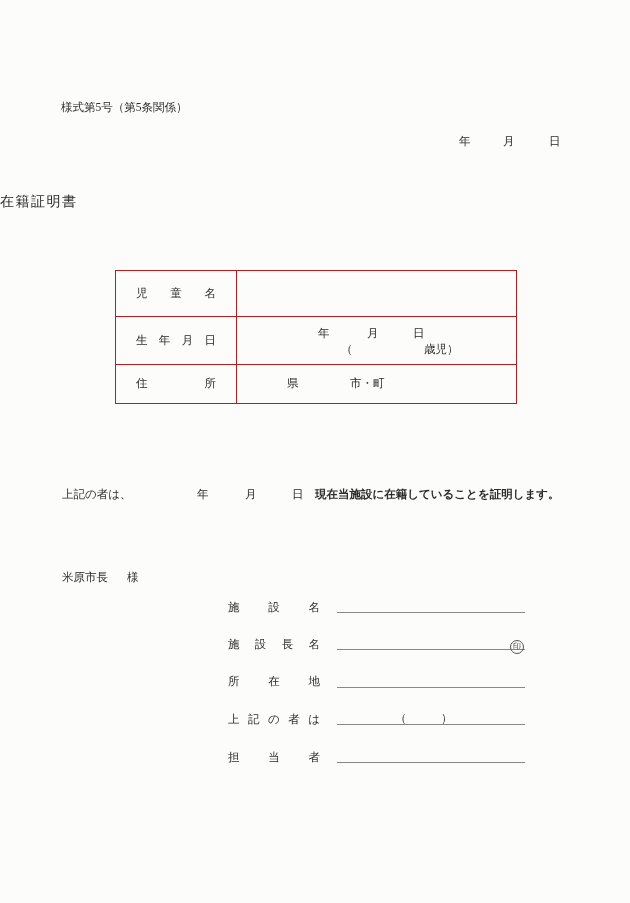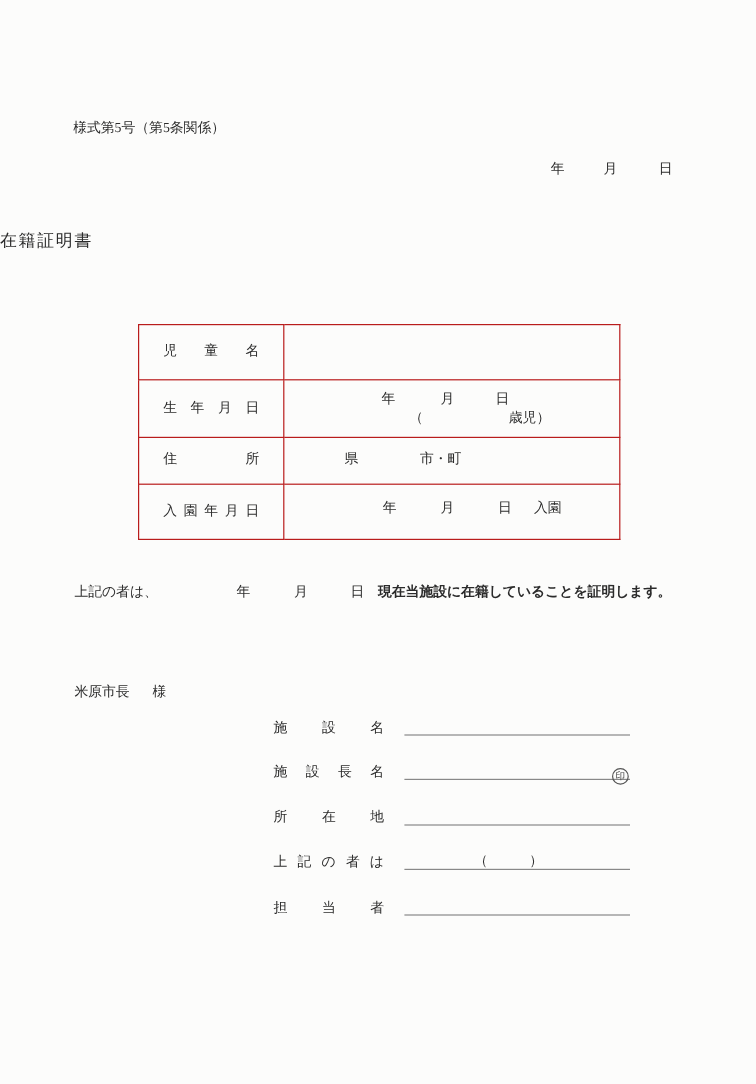--- a/index.html
+++ b/index.html
@@ -155,31 +155,20 @@
     </tr>
     <tr class="r3">
       <td class="lbl">
         <span class="jlabel">住所</span>
       </td>
       <td class="content">
         <span class="cell-abs a-pref">県</span>
         <span class="cell-abs a-city">市・町</span>
       </td>
     </tr>
-    <tr class="r4">
-      <td class="lbl">
-        <span class="jlabel">入園年月日</span>
-      </td>
-      <td class="content">
-        <span class="cell-abs e-year">年</span>
-        <span class="cell-abs e-month">月</span>
-        <span class="cell-abs e-day">日</span>
-        <span class="cell-abs e-suffix">入園</span>
-      </td>
-    </tr>
   </tbody>
     </table>
 
   <div>
     <span class="abs st-prefix">上記の者は、</span>
     <span class="abs st-year">年</span>
     <span class="abs st-month">月</span>
     <span class="abs st-day">日</span>
     <span class="abs st-suffix">現在当施設に在籍していることを証明します。</span>
   </div>

